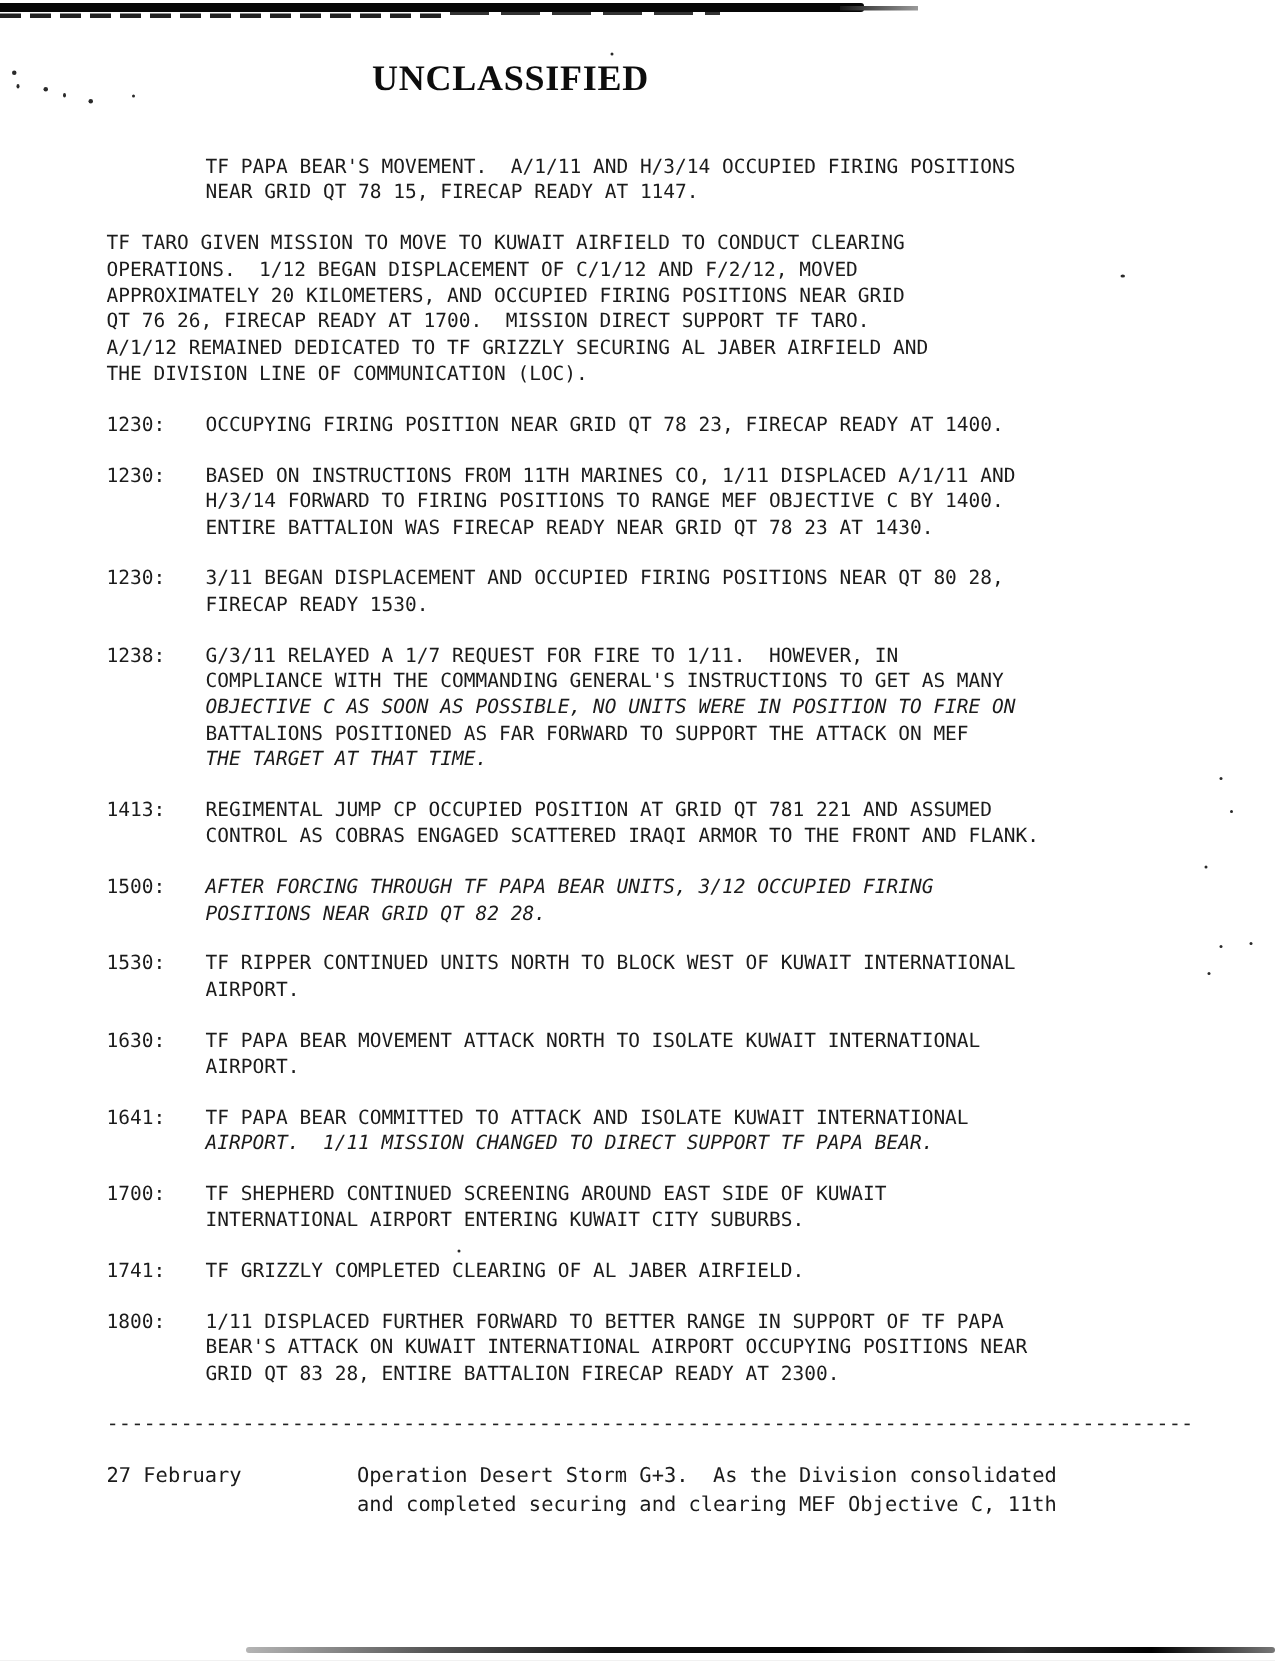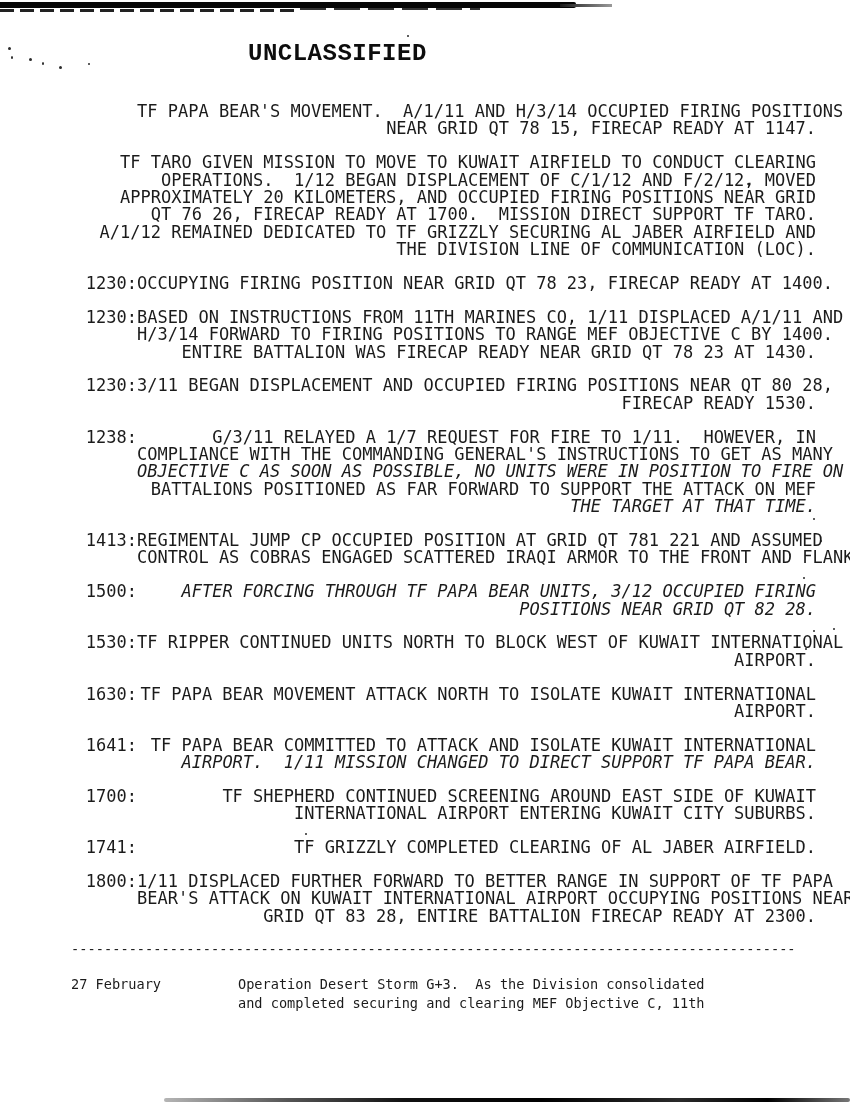--- a/index.html
+++ b/index.html
@@ -33,29 +33,29 @@
   .bottom-bar {
     position: absolute; left: 164px; top: 1098px; width: 686px; height: 4px;
     border-radius: 2px;
     background: linear-gradient(to right, #b5b5b5, #555 18%, #111 35%, #000 55%, #2a2a2a 75%, #000 88%, #777);
   }
   .speck { position: absolute; background: #2a2a2a; border-radius: 50%; }
 
   
   .classification {
     position: absolute; left: 248px; top: 40px;
-    font-family: Liberation Mono, monospace;
+    font-family: Liberation Serif, serif;
     font-weight: 700; font-size: 24px; letter-spacing: 0.5px;
     color: #0d0d0d;
   }
 
   
   .log {
     position: absolute; left: 71px; top: 103px; width: 745px;
-    font-size: 17px; line-height: 17.4px; text-align: right;
+    font-size: 13px; line-height: 17.4px;
   }
   .entry { display: flex; margin-bottom: 16.4px; }
   .entry .time { width: 66px; flex: none; white-space: pre; }
   .entry .body { flex: 1; min-width: 0; }
   .line { white-space: pre; }
   .slant { font-style: italic; }
 
   .separator {
     position: absolute; left: 71px; top: 941px; width: 760px;
     font-size: 13.6px; letter-spacing: 0.05px; color: #222;

